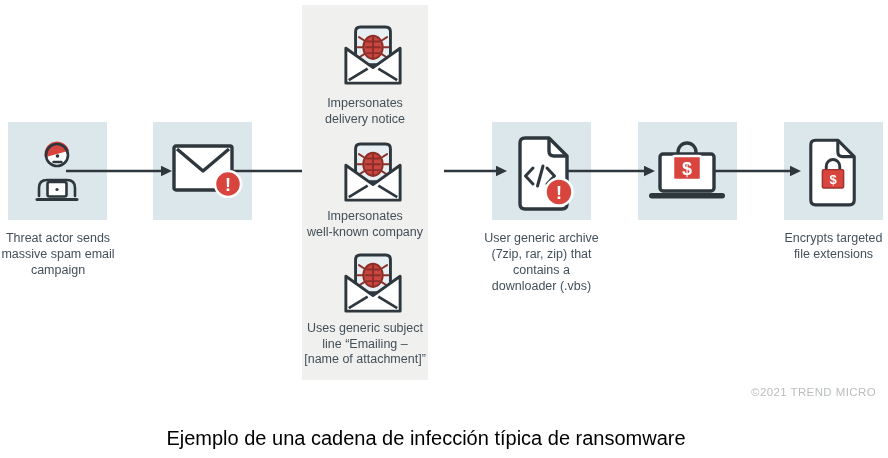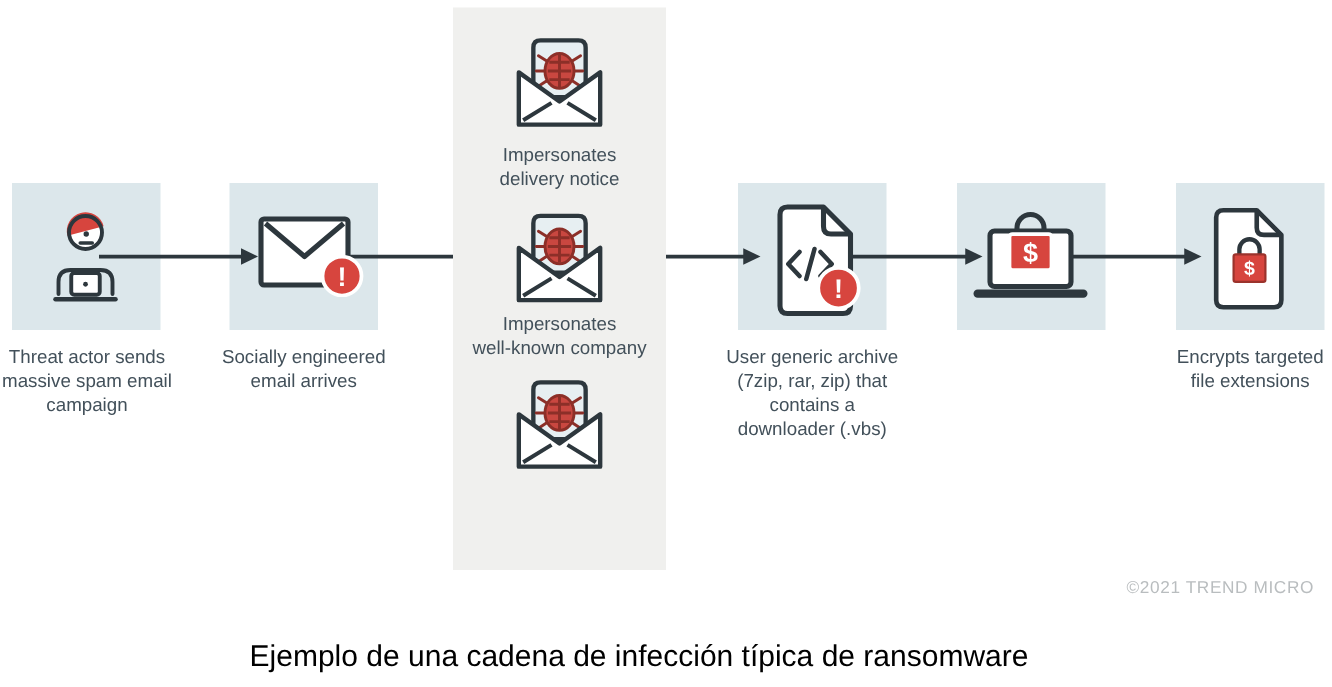--- a/index.html
+++ b/index.html
@@ -3,21 +3,21 @@
 <meta charset="utf-8">
 <style>
   html,body{margin:0;padding:0;}
   body{
     width:888px;height:458px;background:#ffffff;
     font-family:"Liberation Sans","DejaVu Sans",sans-serif;
     position:relative;overflow:hidden;
   }
   .diagram{position:absolute;left:0;top:0;width:888px;height:410px;}
   .step-box{position:absolute;width:99px;height:98px;background:#dce7eb;top:122px;z-index:0;}
-  .lure-panel{position:absolute;left:302px;top:5px;width:142px;height:375px;background:#f0f0ee;z-index:0;}
+  .lure-panel{position:absolute;left:302px;top:5px;width:126px;height:375px;background:#f0f0ee;z-index:0;}
   .arrow-layer{position:absolute;left:0;top:0;width:888px;height:410px;z-index:1;pointer-events:none;}
   .icon{position:absolute;z-index:2;}
   .step-label{
     position:absolute;top:230px;transform:translateX(-50%);
     width:150px;text-align:center;white-space:pre-line;
     font-size:12.5px;line-height:16px;color:#42505a;z-index:2;
   }
   .lure-label{
     position:absolute;left:50%;transform:translateX(-50%);
     width:150px;text-align:center;white-space:pre-line;
@@ -38,20 +38,23 @@
 
 <div class="diagram">
 
   <div class="step-box" style="left:8px"></div>
   <div class="step-box" style="left:153px"></div>
   <div class="lure-panel">
     <div class="lure-label" style="top:91px">Impersonates
 delivery notice</div>
     <div class="lure-label" style="top:204px">Impersonates
 well-known company</div>
+    <div class="lure-label" style="top:316px">Uses generic subject
+line “Emailing –
+[name of attachment]”</div>
   </div>
   <div class="step-box" style="left:492px"></div>
   <div class="step-box" style="left:638px"></div>
   <div class="step-box" style="left:784px"></div>
 
   <svg class="arrow-layer" viewBox="0 0 888 410">
     <defs>
       <marker id="ah" markerUnits="userSpaceOnUse" markerWidth="12" markerHeight="11" refX="0.5" refY="5.5" orient="auto">
         <path d="M0 0 L11.5 5.5 L0 11 Z" fill="#2d373d"></path>
       </marker>
@@ -152,22 +155,20 @@
     <path d="M11 3 H34 L51 20 V65 Q51 70 46 70 H11 Q6 70 6 65 V8 Q6 3 11 3 Z" fill="#ffffff" stroke="#2d373d" stroke-width="3.2" stroke-linejoin="round"></path>
     <path d="M34 3 V15 Q34 20 39 20 H51" fill="none" stroke="#2d373d" stroke-width="3.2"></path>
     <path d="M22 34 V30 A7 7 0 0 1 36 30 V34" fill="none" stroke="#2d373d" stroke-width="3"></path>
     <rect x="18" y="33.5" width="22" height="19" rx="1.5" fill="#d7453e" stroke="#9b332c" stroke-width="1.5"></rect>
     <text x="29" y="48" text-anchor="middle" font-size="13.5" font-weight="bold" fill="#ffffff">$</text>
   </svg>
 
   <div class="step-label" style="left:58px">Threat actor sends
 massive spam email
 campaign</div>
-  <div class="step-label" style="left:202.5px">Socially engineered
-email arrives</div>
   <div class="step-label" style="left:541.5px">User generic archive
 (7zip, rar, zip) that
 contains a
 downloader (.vbs)</div>
   <div class="step-label" style="left:833.5px">Encrypts targeted
 file extensions</div>
 
   <div class="copyright">©2021 TREND MICRO</div>
 </div>
 

